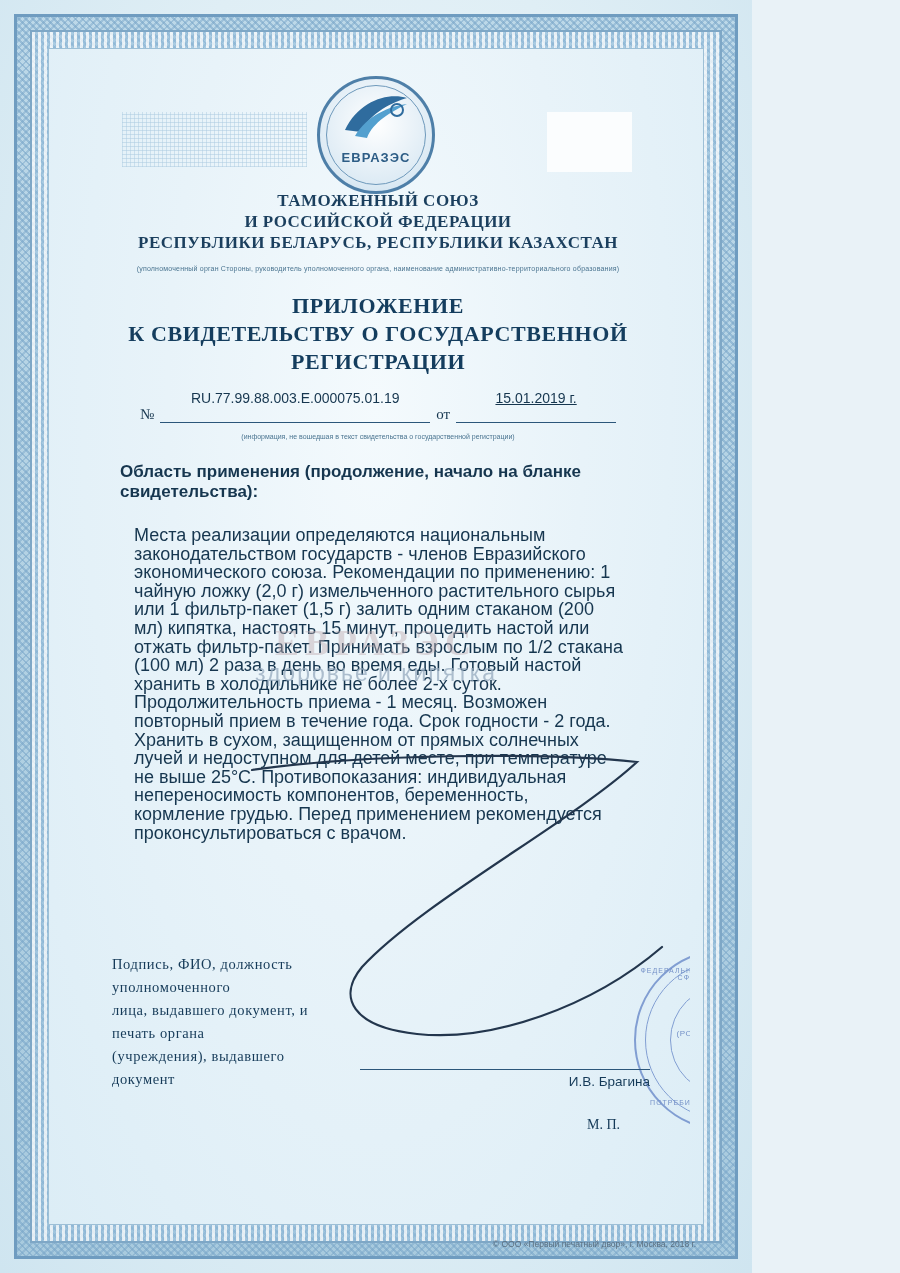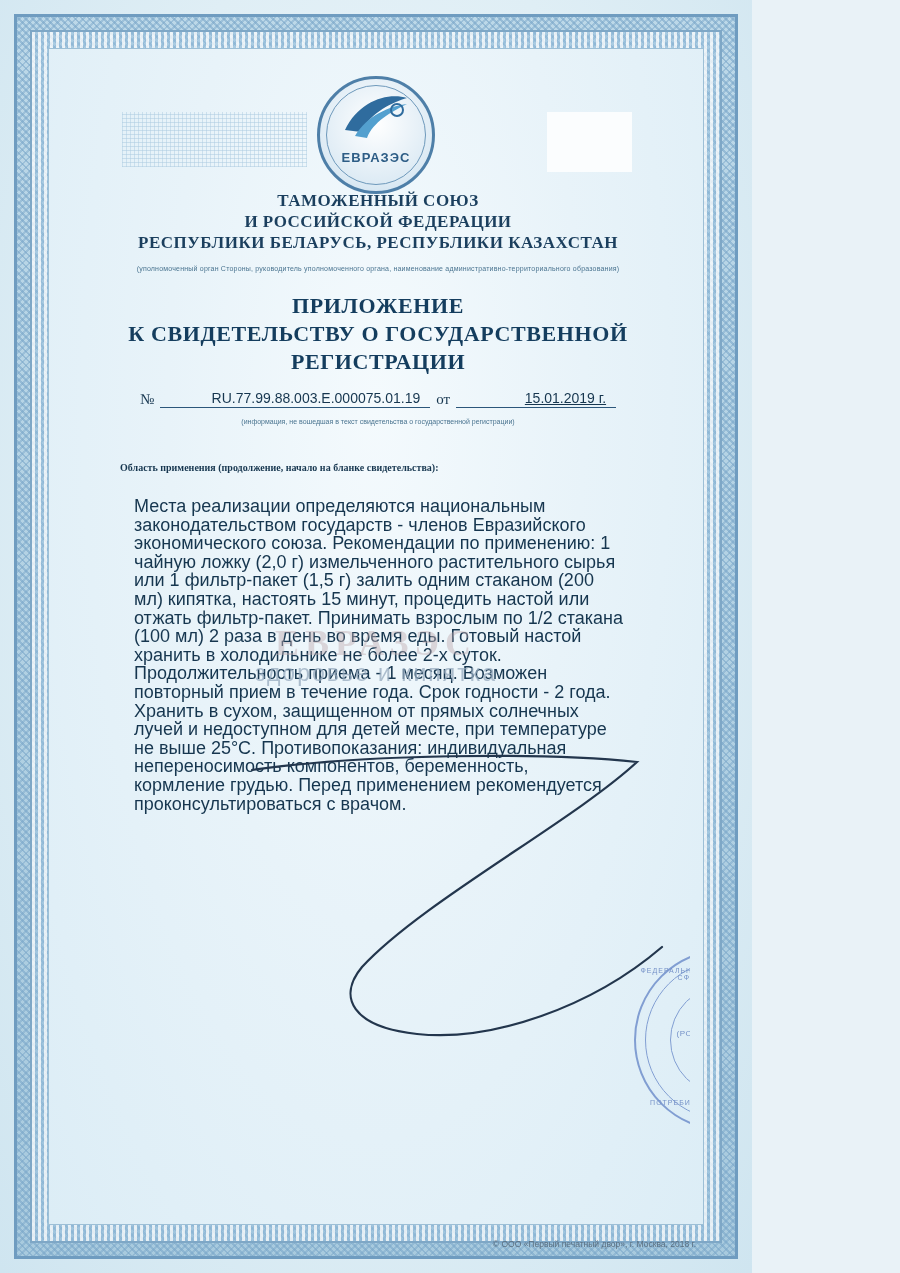--- a/index.html
+++ b/index.html
@@ -91,32 +91,31 @@
   .h2{
     margin-top:20px;font-family:"Liberation Serif", serif;font-weight:bold;
     font-size:22px;letter-spacing:.6px;color:#143d5e;line-height:28px;
   }
   .numline{
     margin-top:14px;font-size:14px;color:#16364f;
     display:flex;justify-content:center;align-items:flex-end;gap:6px;
   }
   .numline .lbl{font-family:"Liberation Serif", serif;font-size:15px;}
   .numline .val{
-    border-bottom:1px solid #2b567a;min-width:250px;padding:0 10px 1px;
+    border-bottom:1px solid #2b567a;min-width:250px;padding:0 10px 16px;
     font-size:14px;
-    text-align:right;
   }
   .numline .val.small{min-width:140px;text-decoration:underline;}
   .caption2{margin-top:10px;font-size:7px;color:#4a7490;}
   
   .body{
     position:absolute;left:58px;right:52px;top:400px;
     color:#16364f;
   }
-  .body .bold{font-weight:bold;font-size:10px;margin-bottom:24px;font-family:Liberation Serif, serif;}
+  .body .bold{font-weight:bold;font-size:17px;margin-bottom:24px;}
   .body p{margin:14px;font-size:18px;line-height:18.6px;text-align:left;}
   
   .wm{
     position:absolute;left:0;right:0;top:560px;text-align:center;pointer-events:none;
   }
   .wm .wm-small{
     font-family:"Liberation Serif", serif;font-size:36px;letter-spacing:6px;
     color:rgba(190,170,175,.45);font-weight:bold;
   }
   .wm .wm-big{
@@ -235,17 +234,31 @@
       <path d="M10 18 C120 2, 300 0, 395 10 C330 70, 180 150, 120 215 C95 245, 110 275, 175 282 C250 290, 350 255, 420 195" fill="none" stroke="#23364d" stroke-width="2.2" stroke-linecap="round"></path>
     </svg>
 
     <div class="stamp">
       <div class="st-top">ФЕДЕРАЛЬНАЯ СЛУЖБА ПО НАДЗОРУ В СФЕРЕ ЗАЩИТЫ ПРАВ</div>
       <div class="eagle">🕊</div>
       <div class="st-mid">(РОСПОТРЕБНАДЗОР)</div>
       <div class="st-bot">ПОТРЕБИТЕЛЕЙ И БЛАГОПОЛУЧИЯ ЧЕЛОВЕКА</div>
     </div>
 
+    <div class="bottom">
+      <div class="sigrow">
+        <div class="sigtext">
+          <div>Подпись, ФИО, должность уполномоченного</div>
+          <div>лица, выдавшего документ, и печать органа</div>
+          <div>(учреждения), выдавшего документ</div>
+        </div>
+        <div class="signee">
+          <div class="sigline"></div>
+          <div>И.В. Брагина</div>
+        </div>
+      </div>
+      <div class="mp">М. П.</div>
+    </div>
 
   </div>
 
   <div class="footer">© ООО «Первый печатный двор», г. Москва, 2018 г.</div>
 </div>
 
 </body></html>

